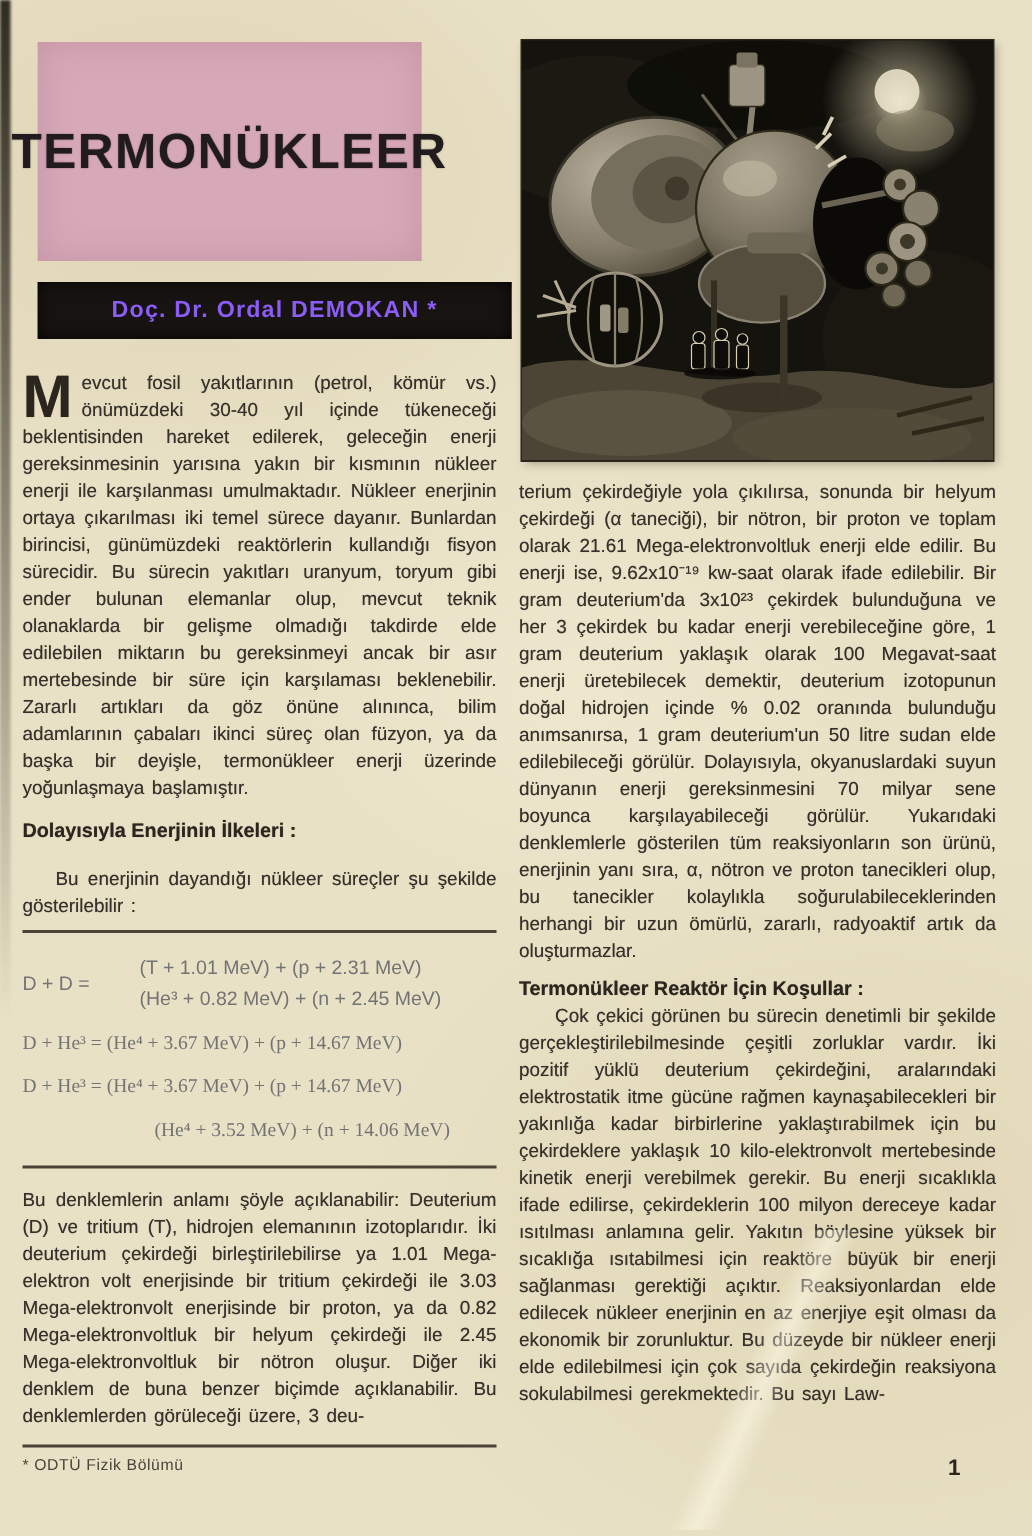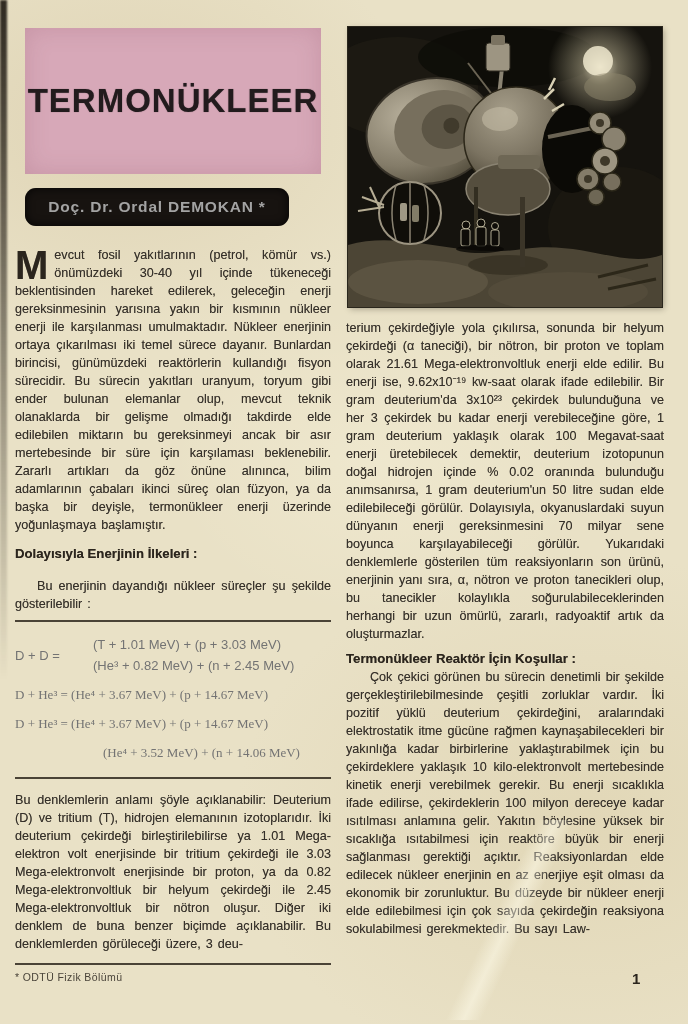--- a/index.html
+++ b/index.html
@@ -20,35 +20,34 @@
   }
   .crease{
     position:absolute;left:330px;top:820px;width:360px;height:200px;
     background:linear-gradient(115deg, rgba(0,0,0,0) 46%, rgba(255,252,235,.5) 50%, rgba(0,0,0,0) 54%);
     pointer-events:none;
   }
   .col-left{position:absolute;left:15px;top:0;width:316px;}
   .col-right{position:absolute;left:346px;top:17px;width:318px;}
 
   .title-box{
-    margin:28px 0 0 10px;width:296px;height:146px;
+    margin:28px 0 0 10px;width:256px;height:146px;
     background:#d7a8b8;
     display:flex;flex-direction:column;align-items:center;justify-content:center;
     box-shadow:inset 0 0 24px rgba(120,60,80,.18);
   }
   .title-box .t1,.title-box .t2{
     font-weight:bold;font-size:33px;letter-spacing:1px;color:#221b1d;
     line-height:1.25;text-shadow:0 0 1px rgba(34,27,29,.6);
   }
   .author-bar{
-    margin:14px 0 0 10px;width:264px;height:38px;background:#171310;
+    margin:14px 0 0 10px;width:316px;height:38px;background:#171310;
     display:flex;align-items:center;justify-content:center;
-    color:#a3a3a3;font-weight:bold;font-size:15.5px;letter-spacing:.8px;
+    color:#8b5cf6;font-weight:bold;font-size:15.5px;letter-spacing:.8px;
     box-shadow:inset 0 0 10px rgba(0,0,0,.8);
-    border-radius:11px;
   }
   .body-text{
     font-size:12.6px;line-height:18px;text-align:justify;
     color:#35302a;text-shadow:0 0 .5px rgba(60,52,40,.55);
     word-spacing:1.5px;
   }
   .p1{margin:20px 0 0 0;}
   .dropcap{
     float:left;font-size:40px;line-height:30px;font-weight:bold;
     padding:4px 6px 0 0;color:#2b251d;
@@ -103,21 +102,21 @@
   <p class="body-text p1"><span class="dropcap">M</span><span>evcut fosil yakıtlarının (petrol, kömür vs.) önümüzdeki 30-40 yıl içinde tükeneceği beklentisinden hareket edilerek, geleceğin enerji gereksinmesinin yarısına yakın bir kısmının nükleer enerji ile karşılanması umulmaktadır. Nükleer enerjinin ortaya çıkarılması iki temel sürece dayanır. Bunlardan birincisi, günümüzdeki reaktörlerin kullandığı fisyon sürecidir. Bu sürecin yakıtları uranyum, toryum gibi ender bulunan elemanlar olup, mevcut teknik olanaklarda bir gelişme olmadığı takdirde elde edilebilen miktarın bu gereksinmeyi ancak bir asır mertebesinde bir süre için karşılaması beklenebilir. Zararlı artıkları da göz önüne alınınca, bilim adamlarının çabaları ikinci süreç olan füzyon, ya da başka bir deyişle, termonükleer enerji üzerinde yoğunlaşmaya başlamıştır.</span></p>
 
   <div class="subhead">Dolayısıyla Enerjinin İlkeleri :</div>
 
   <p class="body-text intro">Bu enerjinin dayandığı nükleer süreçler şu şekilde gösterilebilir :</p>
 
   <div class="eq-block">
     <div class="eq-row1">
       <div class="eq-lhs">D + D =</div>
       <div class="eq-stack">
-        <div>(T + 1.01 MeV) + (p + 3.03 MeV)</div>
+        <div>(T + 1.01 MeV) + (p + 2.31 MeV)</div>
         <div>(He³ + 0.82 MeV) + (n + 2.45 MeV)</div>
       </div>
     </div>
     <div class="eq-line">D + He³ = (He⁴ + 3.67 MeV) + (p + 14.67 MeV)</div>
     <div class="eq-line">D + He³ = (He⁴ + 3.67 MeV) + (p + 14.67 MeV)</div>
     <div class="eq-line eq-cont">(He⁴ + 3.52 MeV) + (n + 14.06 MeV)</div>
   </div>
 
   <p class="body-text p2">Bu denklemlerin anlamı şöyle açıklanabilir: Deuterium (D) ve tritium (T), hidrojen elemanının izotoplarıdır. İki deuterium çekirdeği birleştirilebilirse ya 1.01 Mega-elektron volt enerjisinde bir tritium çekirdeği ile 3.03 Mega-elektronvolt enerjisinde bir proton, ya da 0.82 Mega-elektronvoltluk bir helyum çekirdeği ile 2.45 Mega-elektronvoltluk bir nötron oluşur. Diğer iki denklem de buna benzer biçimde açıklanabilir. Bu denklemlerden görüleceği üzere, 3 deu-</p>
 

